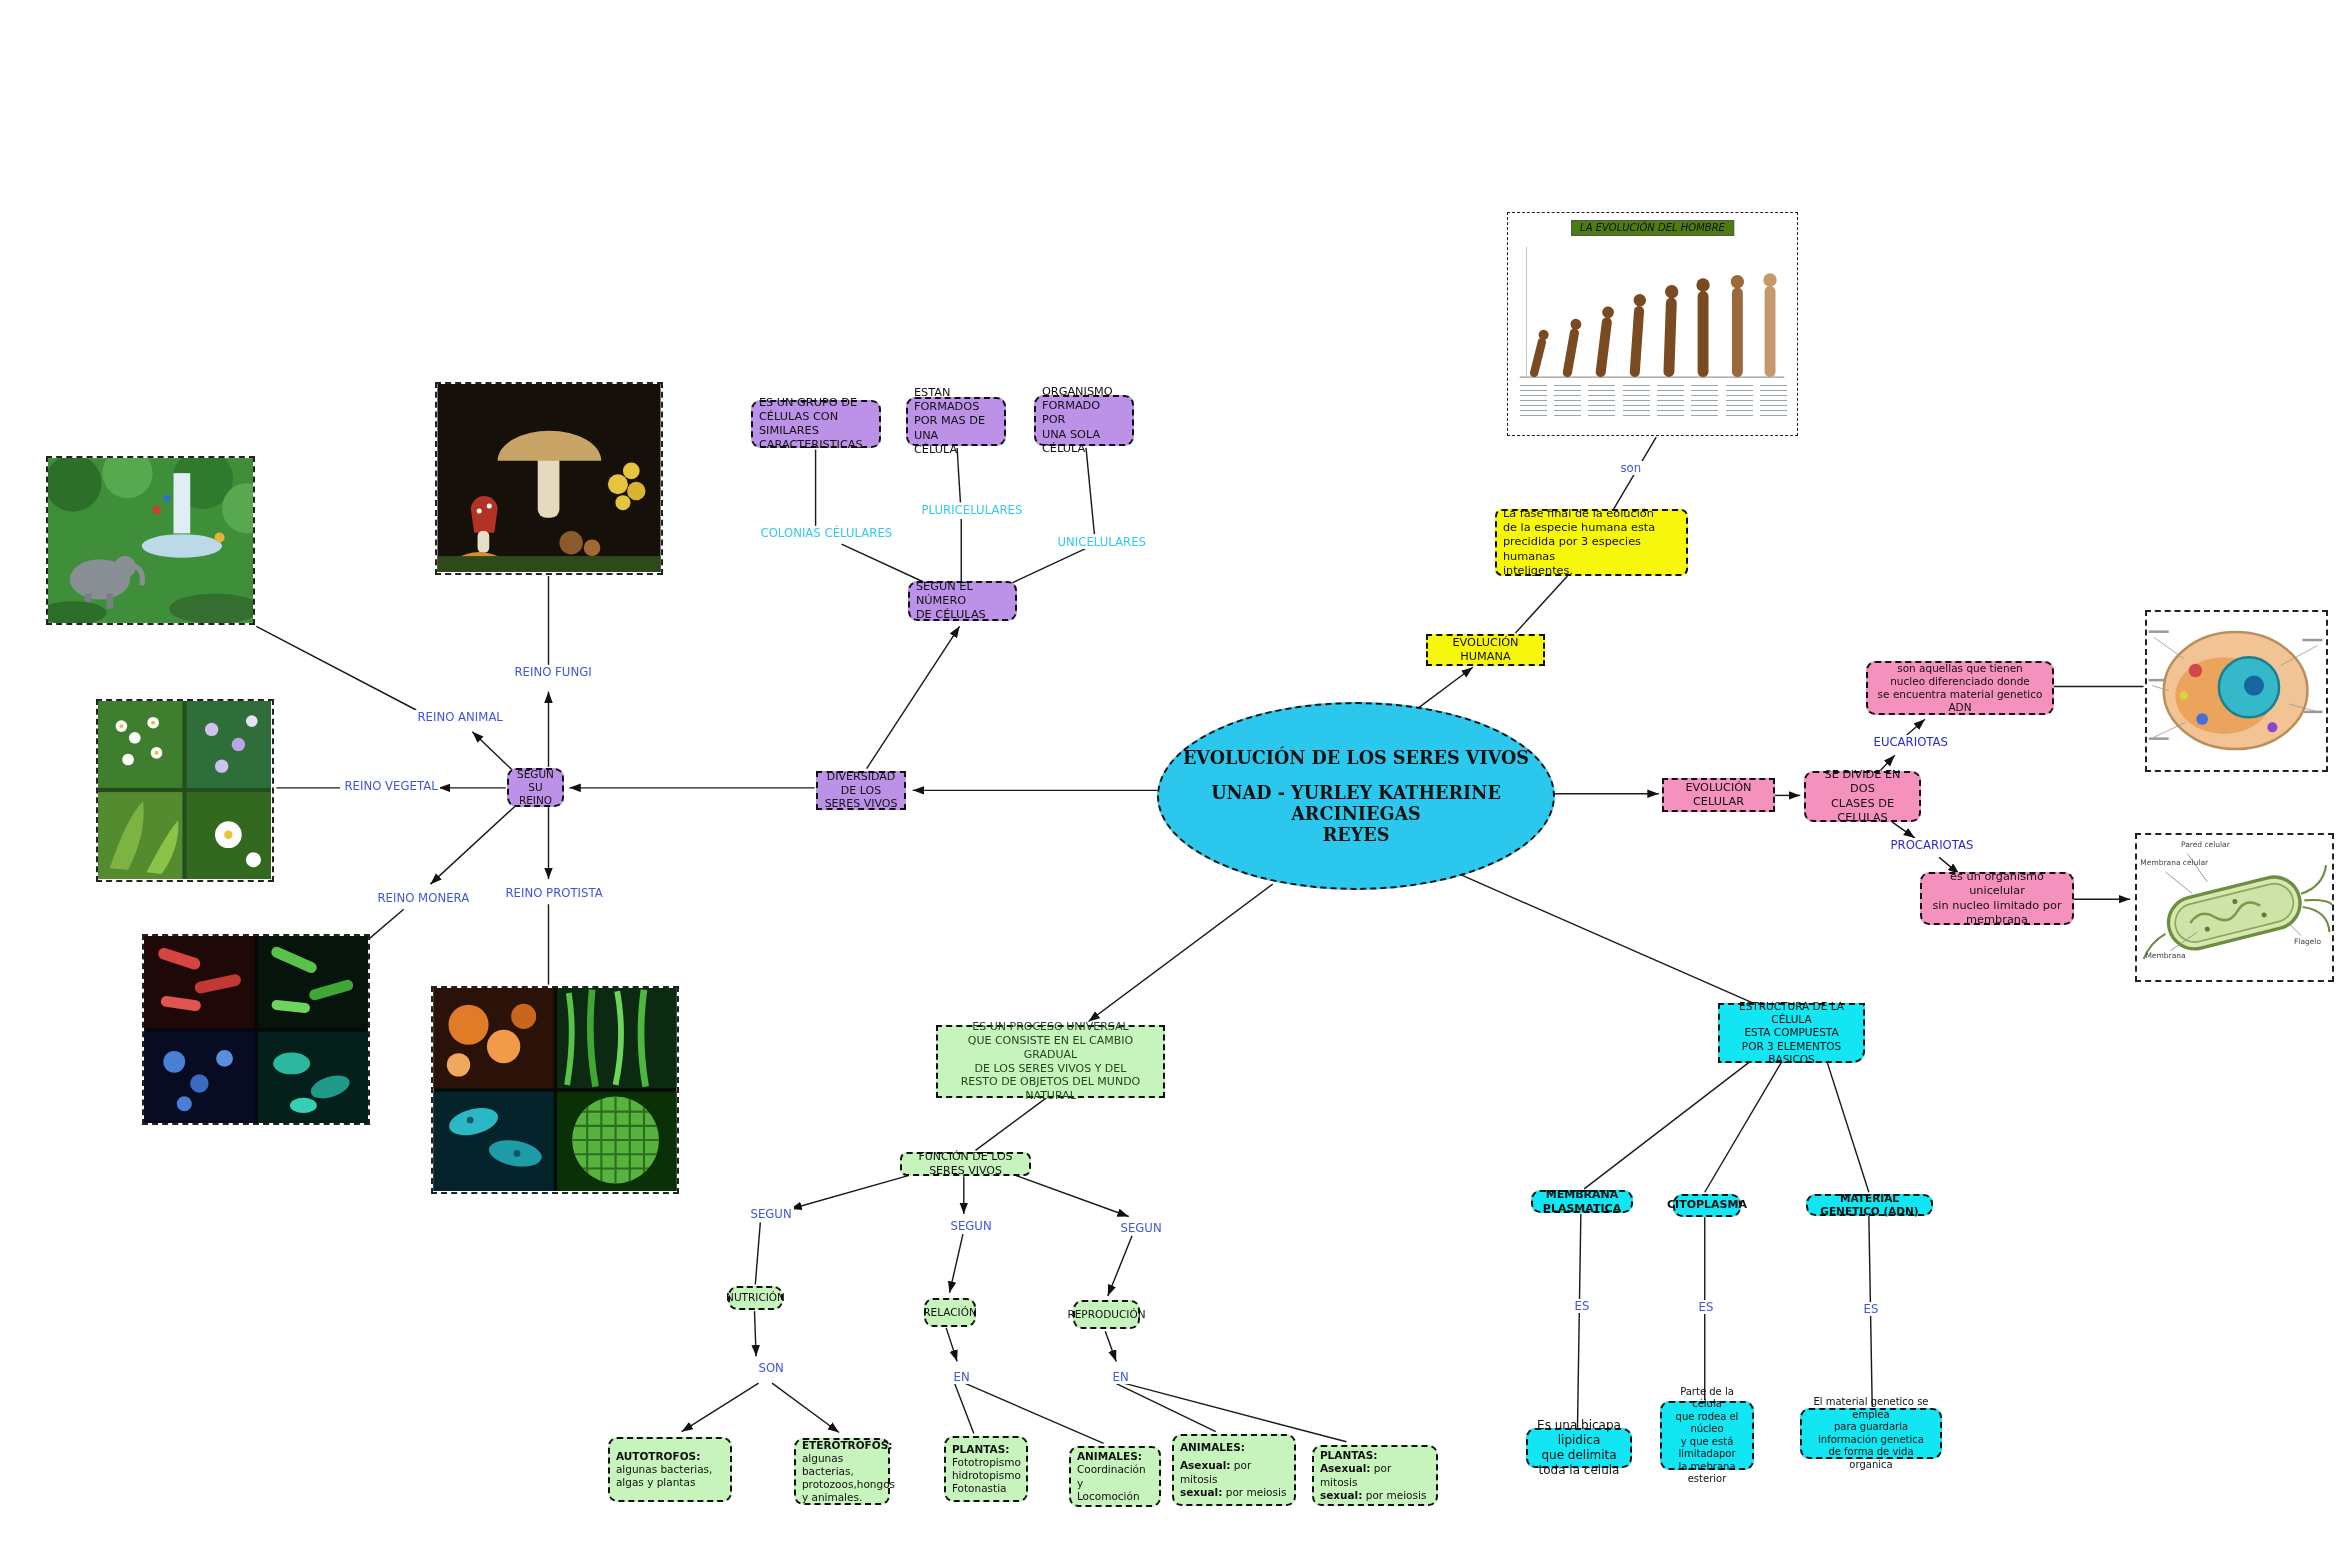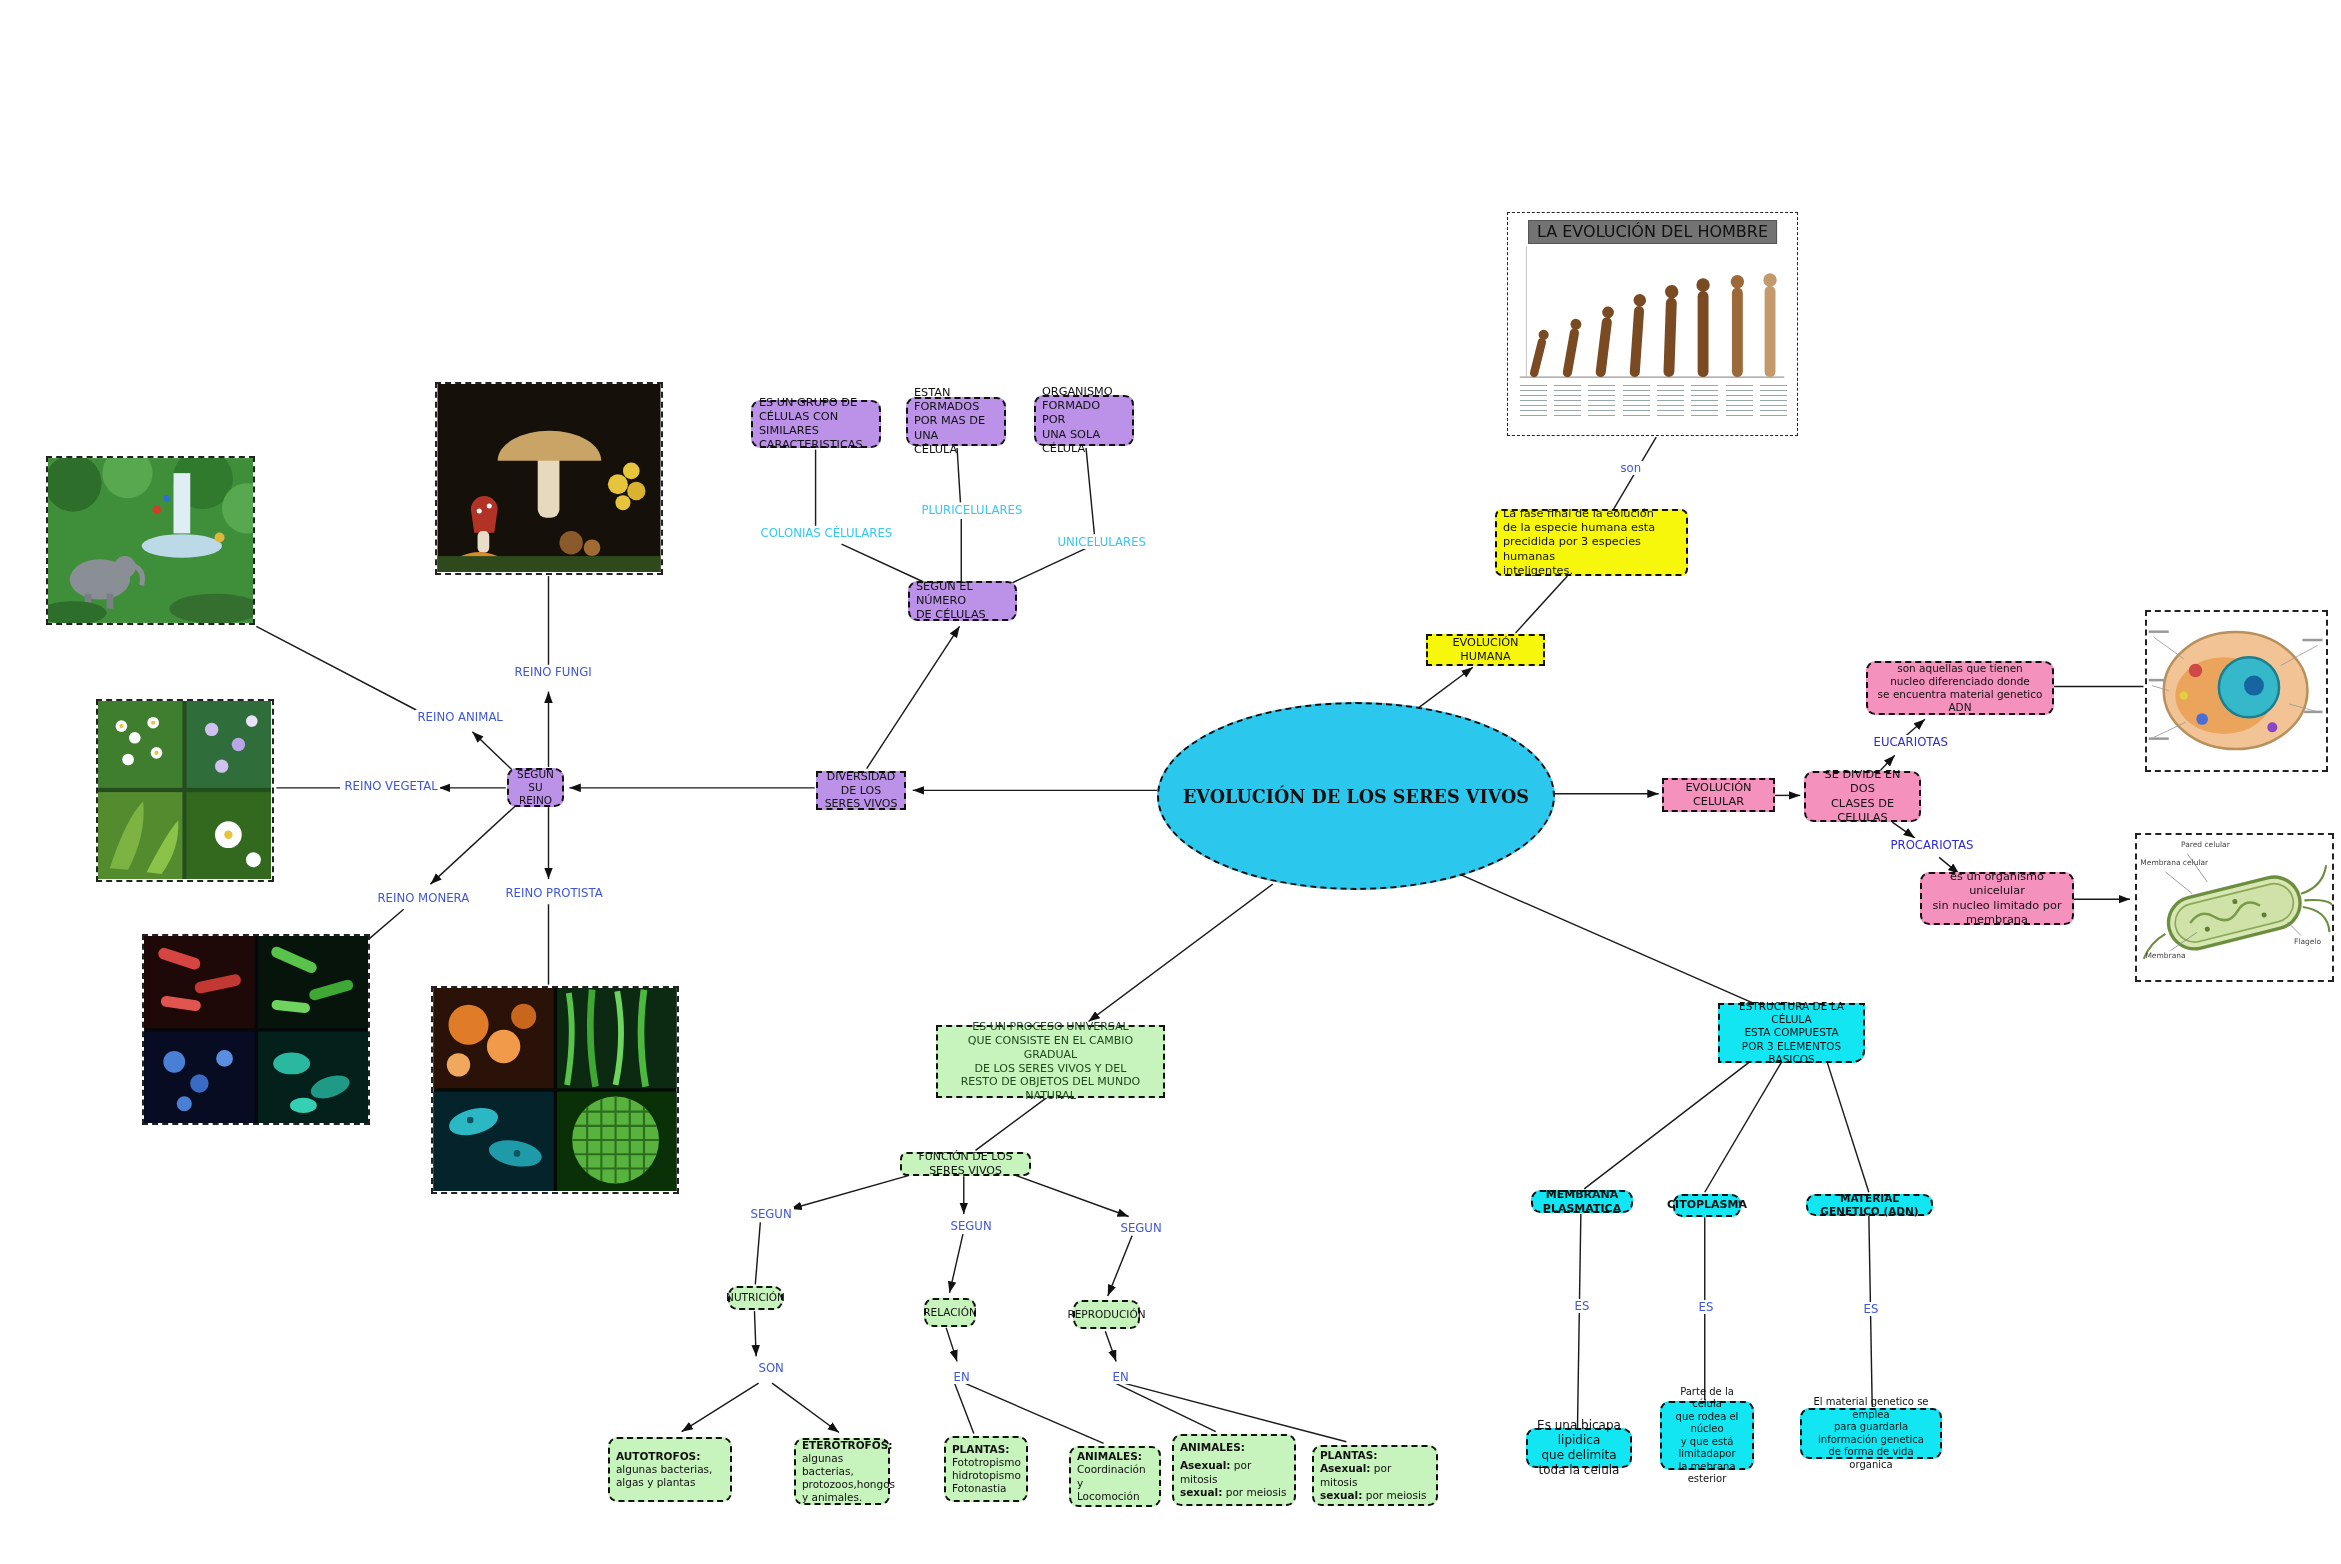--- a/index.html
+++ b/index.html
@@ -24,21 +24,21 @@
            font-family:"DejaVu Serif",serif;font-weight:bold;font-size:17.6px;}
   .ellipse .sub{margin-top:13.4px;white-space:pre-line;}
   .img{position:absolute;border:2.1px dashed #222;box-sizing:border-box;overflow:hidden;background:#fff;}
   .img svg{display:block;}
   .bodytxt{white-space:pre-line;}
   .gap6{height:5px;}
   .fineprint{position:absolute;height:32px;width:27px;
              background:repeating-linear-gradient(#9aa6ad 0 1.3px,transparent 1.3px 5px);}
   .tinylabel{position:absolute;font-size:7.5px;color:#444;background:transparent;white-space:nowrap;}
   .htitle{position:absolute;left:50%;transform:translateX(-50%);top:6.7px;border:0.8px solid #555;
-          padding:1.7px 8.4px;font-size:16px;white-space:nowrap;background:#737373;}
+          padding:1.7px 8.4px;font-size:10px;white-space:nowrap;background:#4d7c0f;font-style:italic;}
   .greenproc{color:#1d4a1d;}
 </style>
 </head>
 <body>
 
 <div id="canvas">
 
   <svg id="wires" viewBox="0 0 2797 1868" width="2342" height="1564">
     <defs>
       <marker id="ah" markerWidth="10" markerHeight="8" refX="8" refY="3" orient="auto">
@@ -105,20 +105,22 @@
       <line x1="2128" y1="1268" x2="2036" y2="1424"></line>
       <line x1="2182" y1="1268" x2="2232" y2="1424"></line>
       <line x1="1888" y1="1450" x2="1884" y2="1706"></line>
       <line x1="2036" y1="1454" x2="2036" y2="1672"></line>
       <line x1="2232" y1="1452" x2="2236" y2="1680"></line>
     </g>
   </svg>
 
   <div class="ellipse">
     <div>EVOLUCIÓN DE LOS SERES VIVOS</div>
+    <div class="sub">UNAD - YURLEY KATHERINE ARCINIEGAS
+REYES</div>
   </div>
 
   <div class="node purple rd" style="left:751px;top:400px;width:130px;height:48px">ES UN GRUPO DE
 CÉLULAS CON SIMILARES
 CARACTERISTICAS</div>
   <div class="node purple rd" style="left:906px;top:397px;width:100px;height:49px">ESTAN FORMADOS
 POR MAS DE UNA
 CÉLULA</div>
   <div class="node purple rd" style="left:1034px;top:395px;width:100px;height:51px">ORGANISMO
 FORMADO POR

